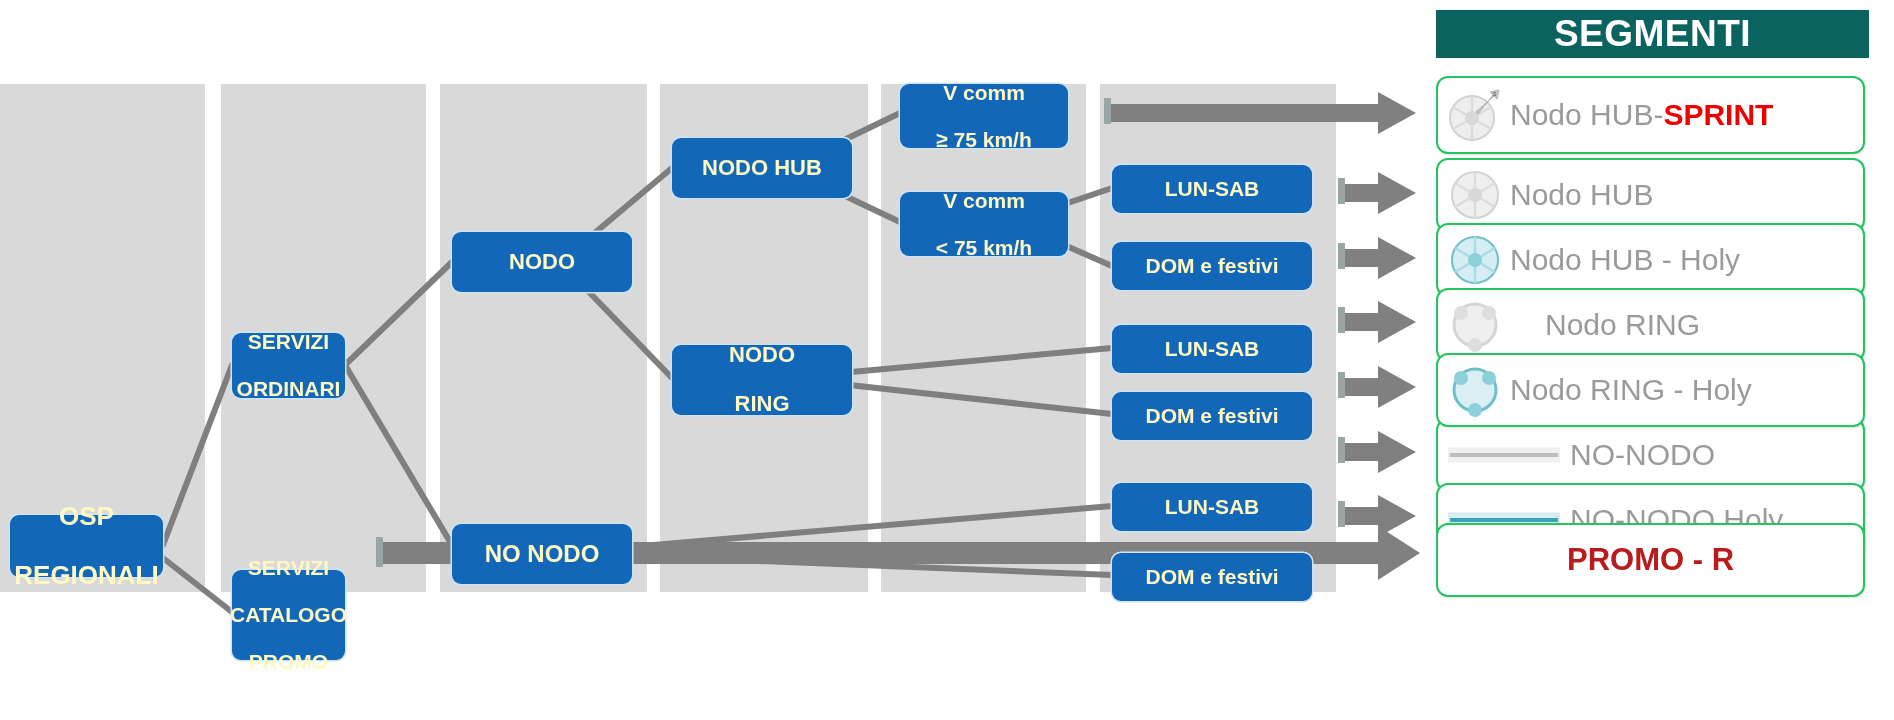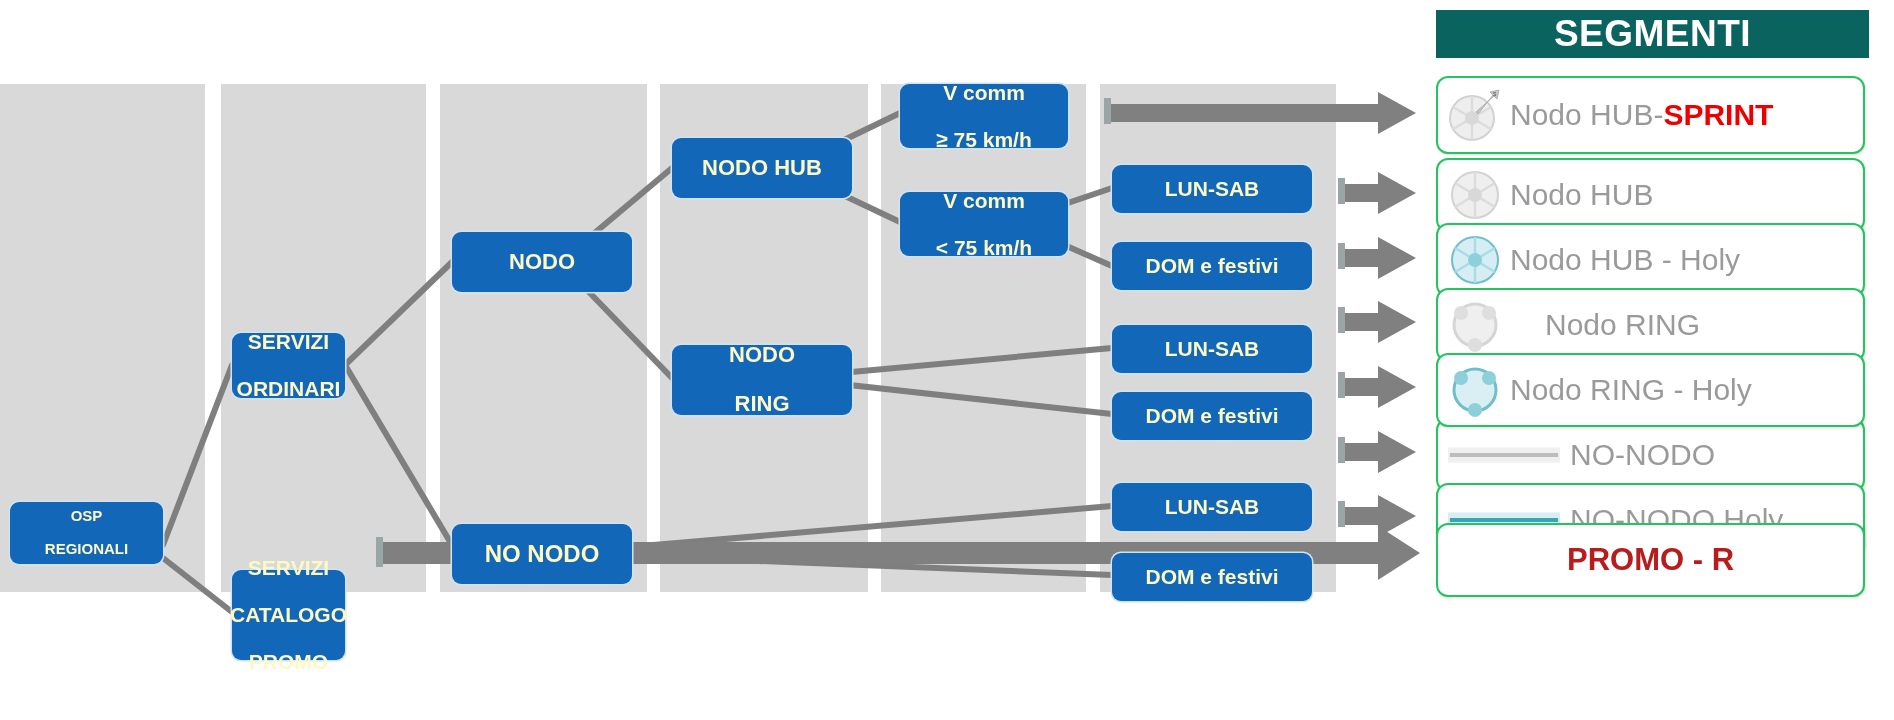--- a/index.html
+++ b/index.html
@@ -103,21 +103,21 @@
       <rect x="1338" y="178" width="7" height="26"></rect>
       <rect x="1338" y="243" width="7" height="26"></rect>
       <rect x="1338" y="307" width="7" height="26"></rect>
       <rect x="1338" y="372" width="7" height="26"></rect>
       <rect x="1338" y="437" width="7" height="26"></rect>
       <rect x="1338" y="501" width="7" height="26"></rect>
       <rect x="376" y="537" width="7" height="30"></rect>
     </g>
   </svg>
 
-  <div class="node" style="left:10px;top:502px;width:153px;height:62px;font-size:15px;">
+  <div class="node" style="left:10px;top:515px;width:153px;height:62px;font-size:26px;">
     <span><span>OSP</span><br>
           <span>REGIONALI</span></span>
   </div>
 
   <div class="node" style="left:232px;top:333px;width:113px;height:65px;font-size:21px;">
     <span><span>SERVIZI</span><br>
           <span>ORDINARI</span></span>
   </div>
 
   <div class="node" style="left:232px;top:570px;width:113px;height:90px;font-size:21px;">

